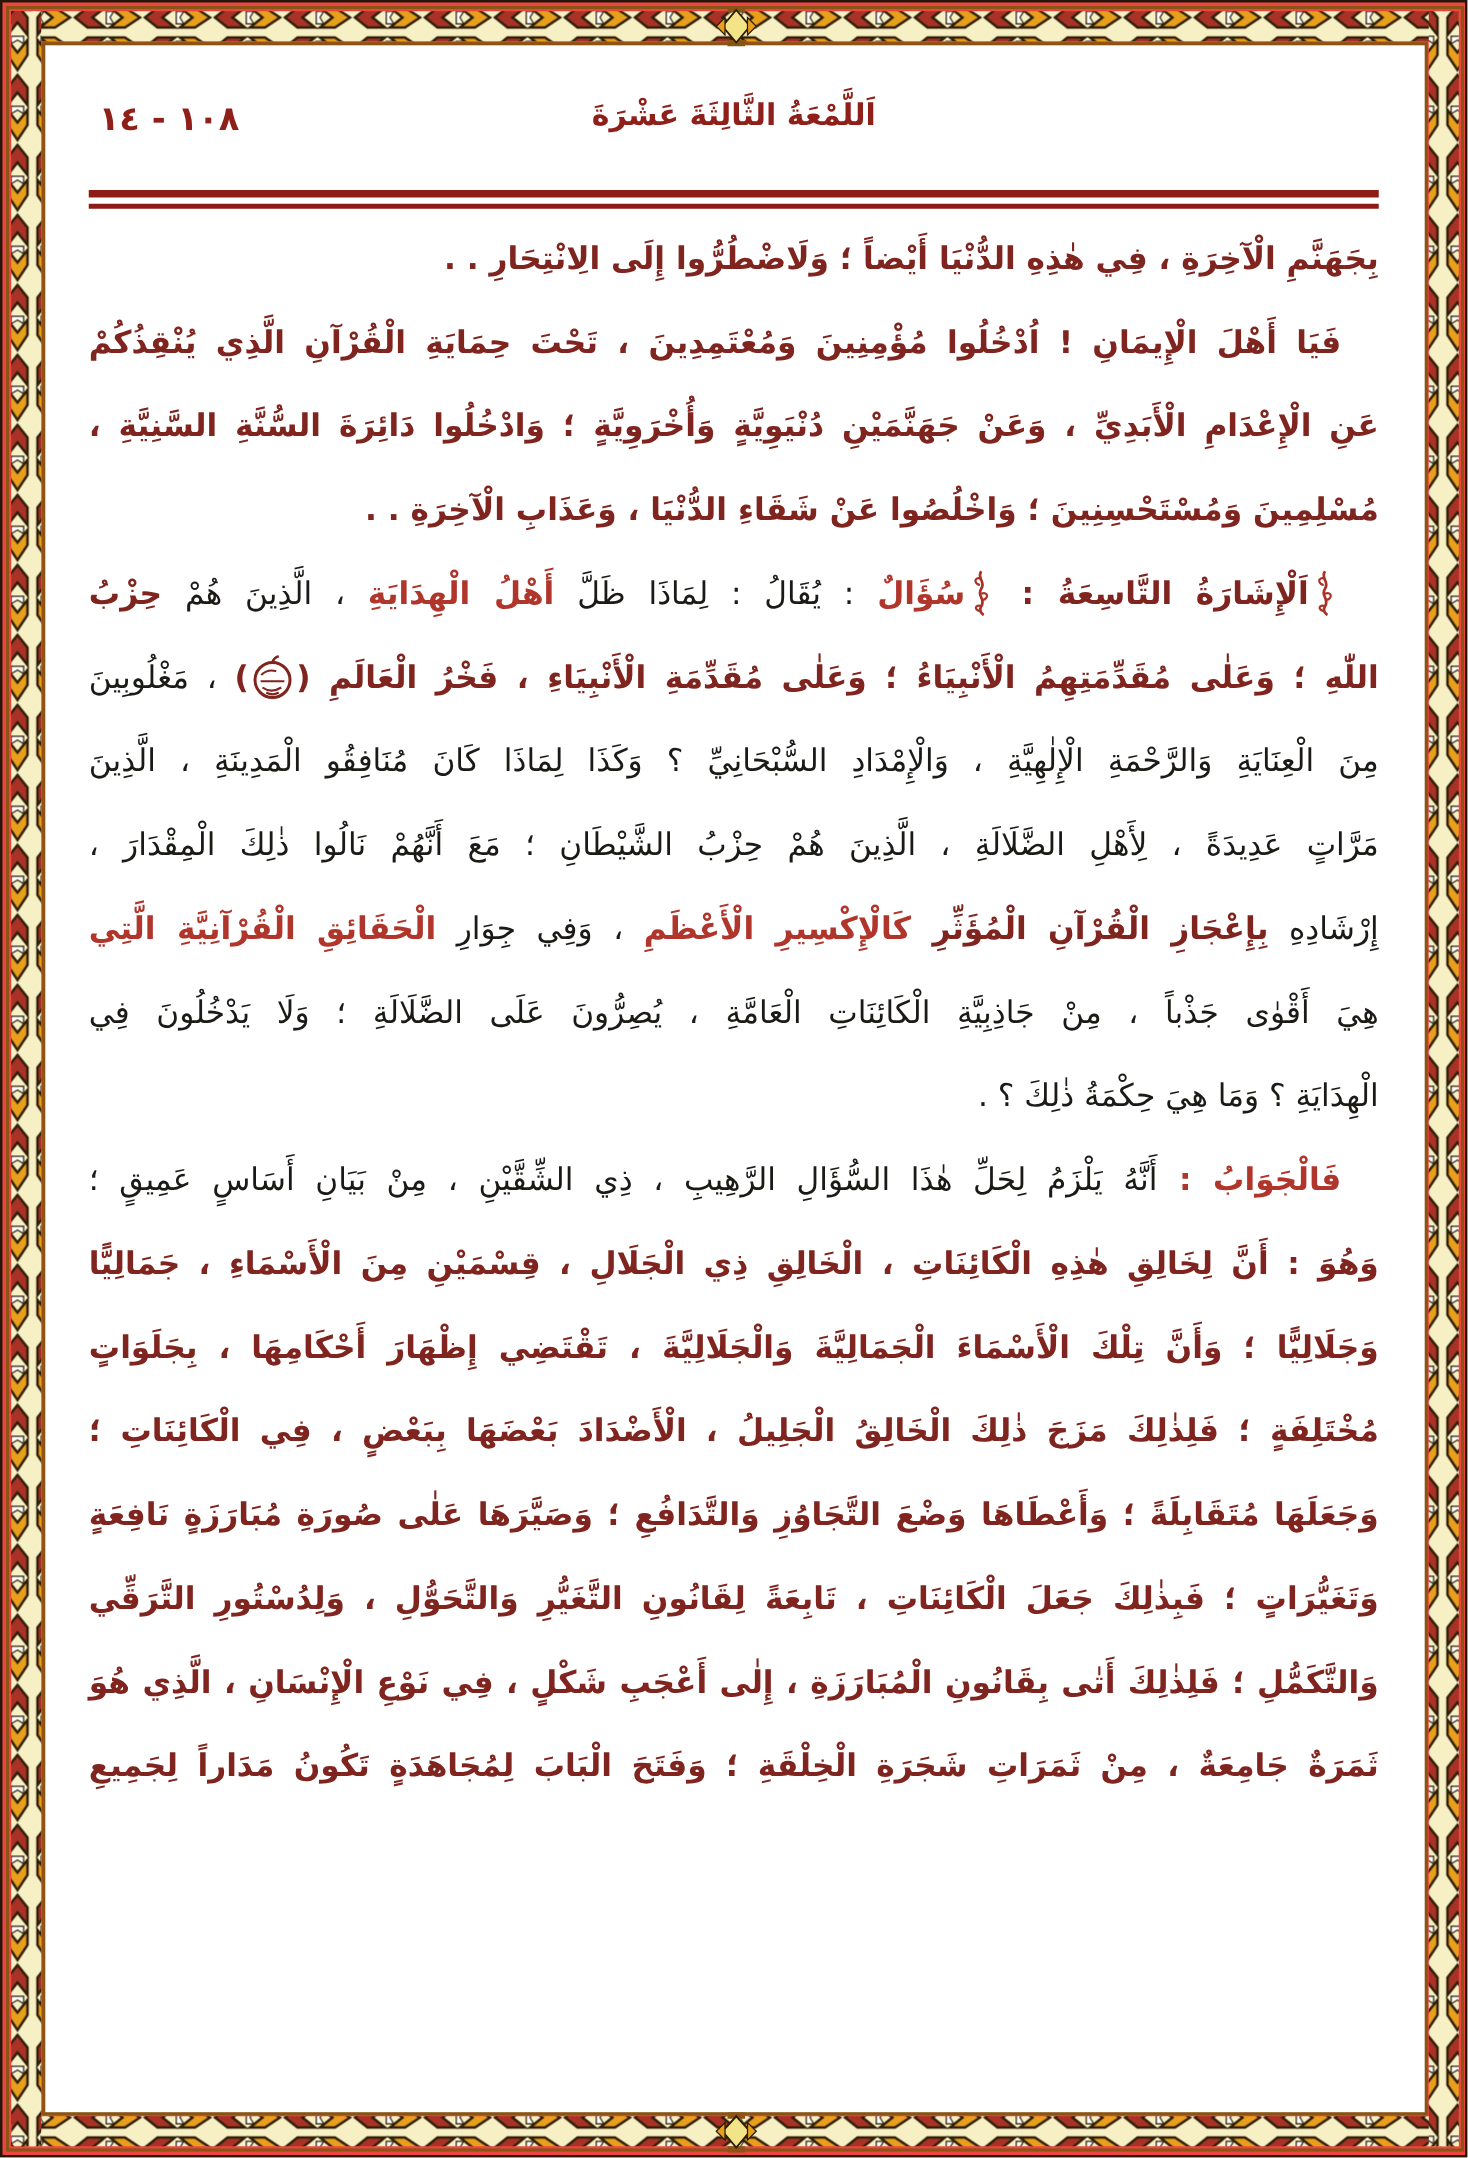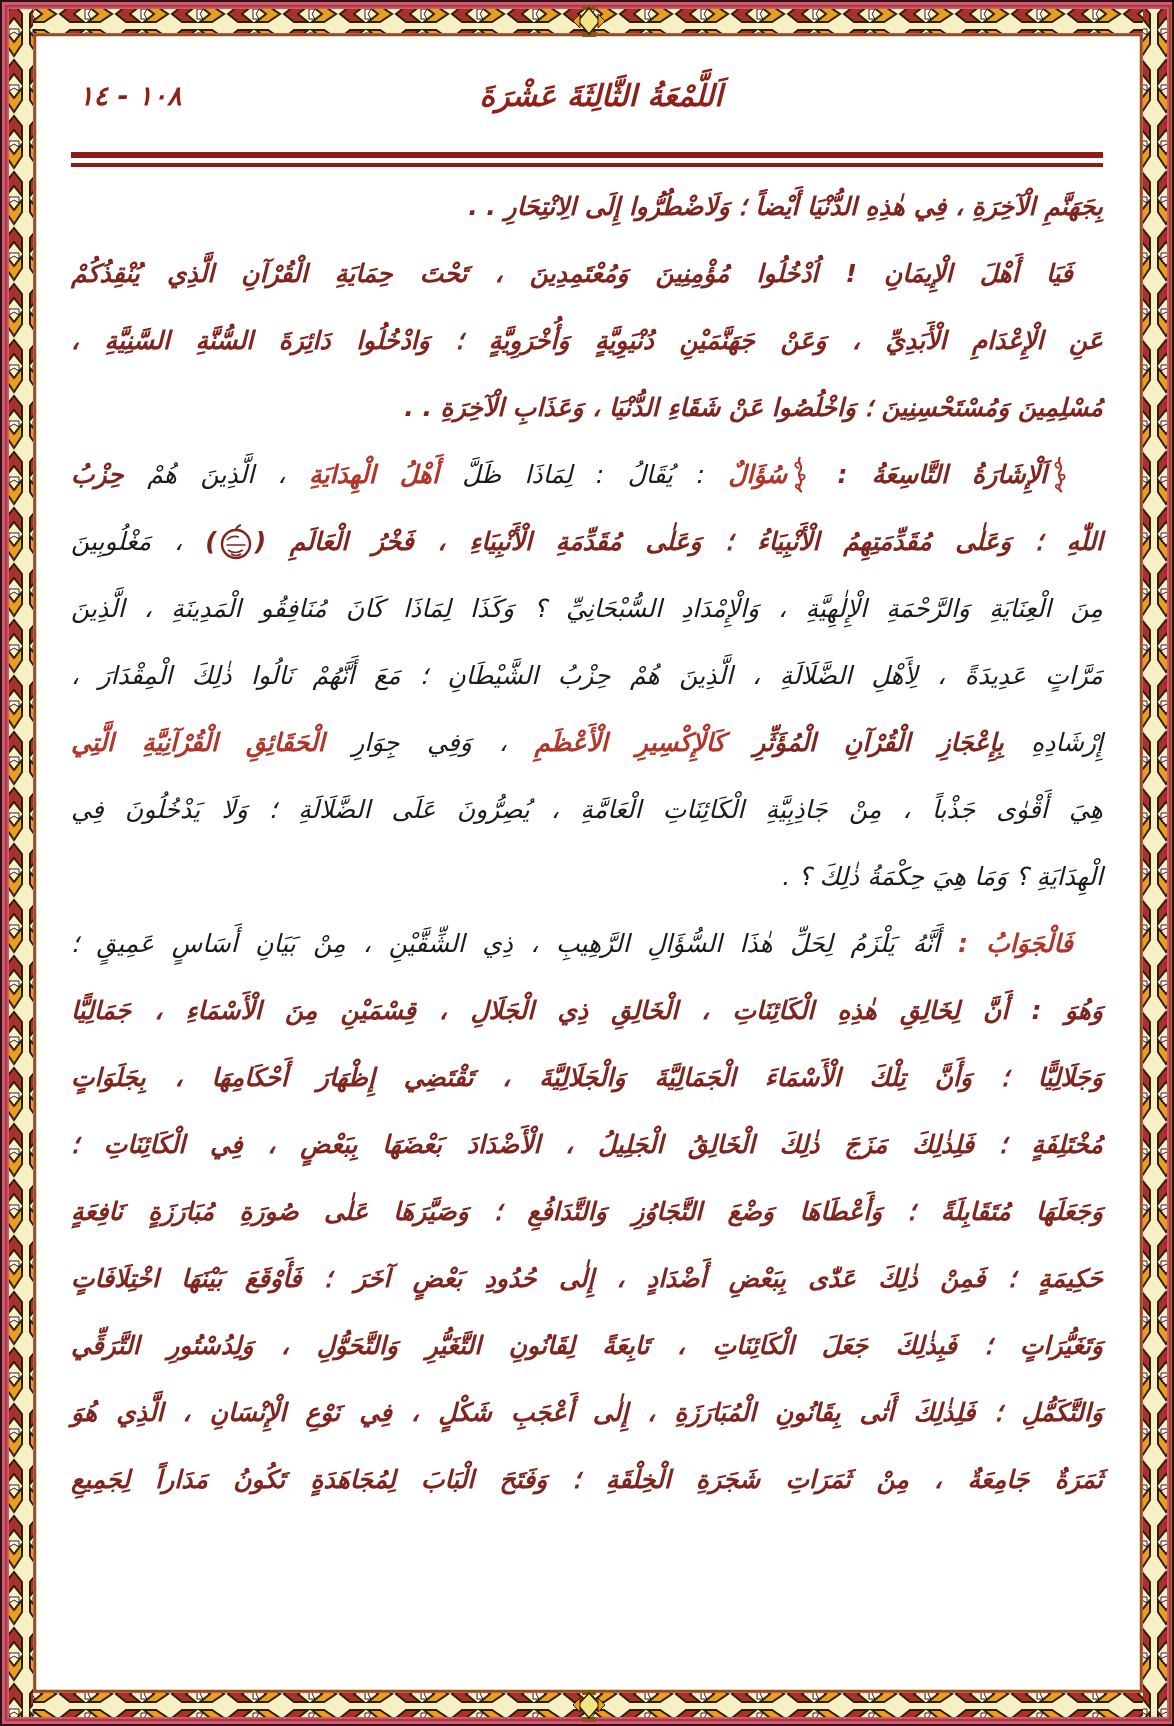--- a/index.html
+++ b/index.html
@@ -1,42 +1,40 @@
 <!DOCTYPE html>
 <html lang="ar" dir="rtl"><head>
 <meta charset="utf-8">
 <style>
   html,body{margin:0;padding:0;background:#e8e8e8;}
   .page{
     position:relative;
     width:1174px;height:1726px;
     margin:0 auto;
-    background:#ec4899;
+    background:#ef4444;
     border:2px solid #241708;
     box-sizing:border-box;
     font-family:"DejaVu Sans", sans-serif;
     overflow:hidden;
-    font-style:italic;
   }
   .frame-svg{position:absolute;top:0;left:0;pointer-events:none;}
   .content{
     position:absolute;
     top:36px;right:36px;bottom:36px;left:36px;
     background:#ffffff;
     padding:0 33px;
     box-sizing:border-box;
     direction:rtl;
   }
   .header{position:relative;height:66px;margin-top:34px;}
   .page-title{
     position:absolute;left:50%;transform:translateX(-50%);
     top:6px;
-    font-size:30px;font-weight:bold;color:#8E1F19;
+    font-size:24px;font-weight:bold;color:#8E1F19;
     white-space:nowrap;
-    margin-left:14px;
   }
   .page-number{
     position:absolute;left:8px;top:8px;
     font-size:27px;font-weight:bold;color:#8E1F19;
     white-space:nowrap;
   }
   .double-rule{
     margin-top:14px;
     border-top:6px solid #8E1C16;
     border-bottom:4px solid #8E1C16;
@@ -190,23 +188,20 @@
       </div>
 
       <div class="line just">
         <span class="seg-m">مُخْتَلِفَةٍ ؛ فَلِذٰلِكَ مَزَجَ ذٰلِكَ الْخَالِقُ الْجَلِيلُ ، الْأَضْدَادَ بَعْضَهَا بِبَعْضٍ ، فِي الْكَائِنَاتِ ؛</span>
       </div>
 
       <div class="line just">
         <span class="seg-m">وَجَعَلَهَا مُتَقَابِلَةً ؛ وَأَعْطَاهَا وَضْعَ التَّجَاوُزِ وَالتَّدَافُعِ ؛ وَصَيَّرَهَا عَلٰى صُورَةِ مُبَارَزَةٍ نَافِعَةٍ</span>
       </div>
 
-      <div class="line just">
-        <span class="seg-m">حَكِيمَةٍ ؛ فَمِنْ ذٰلِكَ عَدّٰى بِبَعْضِ أَضْدَادٍ ، إِلٰى حُدُودِ بَعْضٍ آخَرَ ؛ فَأَوْقَعَ بَيْنَهَا اخْتِلَافَاتٍ</span>
-      </div>
 
       <div class="line just">
         <span class="seg-m">وَتَغَيُّرَاتٍ ؛ فَبِذٰلِكَ جَعَلَ الْكَائِنَاتِ ، تَابِعَةً لِقَانُونِ التَّغَيُّرِ وَالتَّحَوُّلِ ، وَلِدُسْتُورِ التَّرَقِّي</span>
       </div>
 
       <div class="line just">
         <span class="seg-m">وَالتَّكَمُّلِ ؛ فَلِذٰلِكَ أَتٰى بِقَانُونِ الْمُبَارَزَةِ ، إِلٰى أَعْجَبِ شَكْلٍ ، فِي نَوْعِ الْإِنْسَانِ ، الَّذِي هُوَ</span>
       </div>
 
       <div class="line just">

